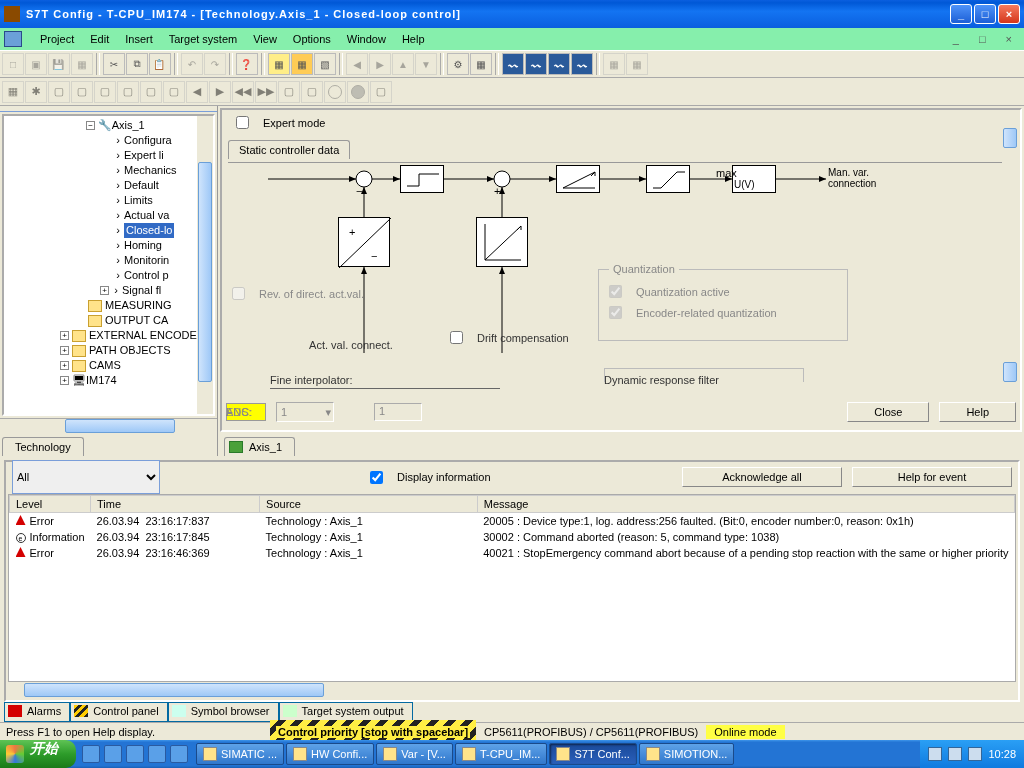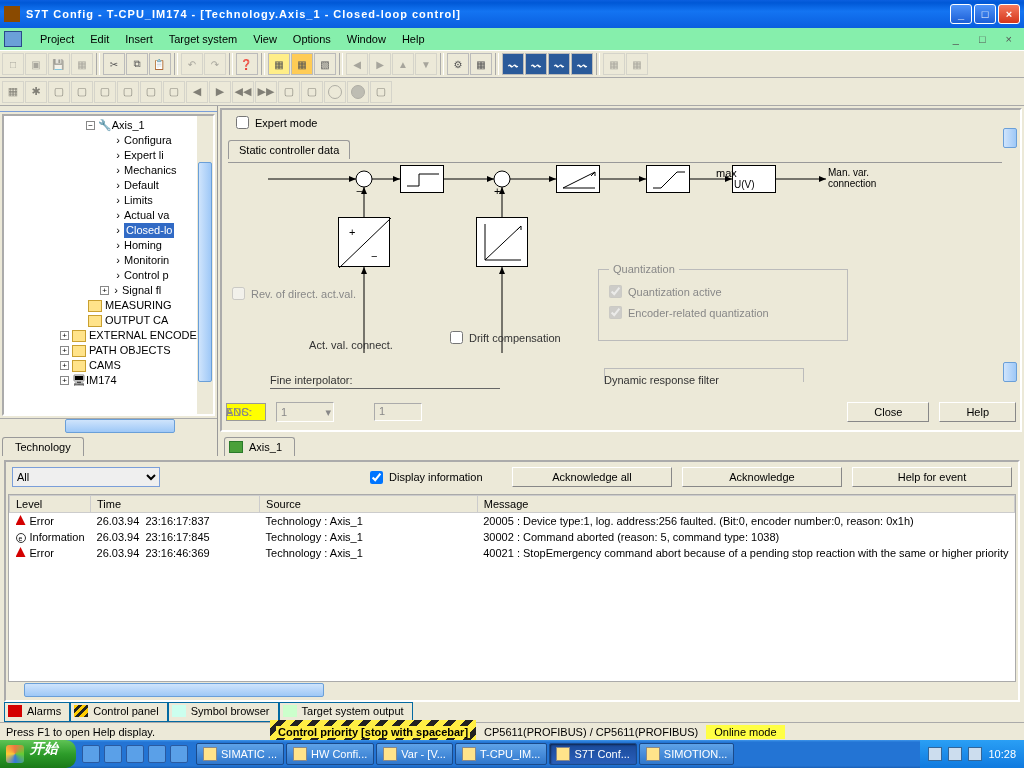--- a/index.html
+++ b/index.html
@@ -36,21 +36,21 @@
 .tree .ficon { width: 14px; height: 12px; background: #ffe38a; border: 1px solid #c9a030; margin-right: 3px; display: inline-block; }
 .tree .arrow { width: 8px; display: inline-block; text-align: center; margin-right: 2px; }
 .tree .sel { background: #316ac5; color: white; padding: 0 2px; }
 .treehscroll { height: 16px; background: #ece9d8; border-top: 1px solid #aaa; position: relative; }
 .treehscroll .thumb { position: absolute; left: 65px; top: 0; width: 110px; height: 14px; background: linear-gradient(180deg,#cfe4fc,#9ec8f7); border: 1px solid #6a9fd8; border-radius: 2px; }
 .treetab { height: 22px; display: flex; align-items: end; padding-left: 2px; }
 .treetab .tab { background: #ece9d8; border: 1px solid #999; border-bottom: none; padding: 3px 12px; border-radius: 3px 3px 0 0; }
 
 .editpane { flex: 1; background: #ece9d8; position: relative; display: flex; flex-direction: column; }
 .editbody { flex: 1; background: #ece9d8; border: 2px inset #fff; margin: 2px; position: relative; overflow: hidden; }
-.chk { display: inline-flex; align-items: center; gap: 6px; }
+.chk { display: inline-flex; align-items: center; gap: 14px; }
 .chk input { width: 13px; height: 13px; }
 .expertrow { position: absolute; left: 14px; top: 6px; }
 .tabstrip { position: absolute; left: 6px; top: 30px; }
 .tabstrip .tab { display: inline-block; background: #ece9d8; border: 1px solid #999; border-bottom: none; padding: 3px 10px; border-radius: 3px 3px 0 0; }
 .diagram { position: absolute; left: 6px; top: 52px; right: 6px; height: 198px; border-top: 1px solid #999; }
 .diagram svg { position: absolute; left: 0; top: 0; }
 .boxblk { position: absolute; border: 1px solid #000; background: white; }
 .boxblk.sh::before { content: ""; position: absolute; right: -4px; bottom: -4px; width: 100%; height: 100%; background: #888; z-index: -1; }
 .chkdis { color: #888; }
 .fieldset { position: absolute; border: 1px solid #bbb; padding: 10px 10px 8px; }
@@ -62,21 +62,21 @@
 .yellow { width: 40px; height: 18px; background: yellow; border: 1px solid #999; }
 .roinput { background: #ece9d8; border: 1px inset #fff; width: 48px; height: 18px; padding: 1px 4px; color: #888; }
 .select.dis { background: #ece9d8; border: 1px inset #fff; width: 58px; height: 20px; color: #888; display: inline-flex; align-items: center; justify-content: space-between; padding: 0 2px 0 4px; }
 .btn { padding: 3px 26px; background: #ece9d8; border: 1px solid #888; border-top-color: #fff; border-left-color: #fff; }
 .edittabs { height: 22px; display: flex; align-items: end; padding-left: 6px; }
 .edittabs .tab { background: #ece9d8; border: 1px solid #999; border-bottom: none; padding: 3px 12px 3px 24px; border-radius: 3px 3px 0 0; position: relative; }
 .edittabs .tab .tic { position: absolute; left: 4px; top: 3px; width: 14px; height: 12px; background: #4aa03a; border: 1px solid #2a7a2a; }
 
 .msgpane { position: absolute; left: 4px; right: 4px; bottom: 66px; top: 460px; background: #ece9d8; border: 2px inset #fff; }
 .msgtop { height: 30px; display: flex; align-items: center; padding: 4px 6px; gap: 10px; }
-.msgtop select { width: 148px; height: 20px; border: 1px solid #7a9ed9; }
+.msgtop select { width: 148px; height: 34px; border: 1px solid #7a9ed9; }
 .msgtop .chk { margin-left: 200px; }
 .msgtop .btn2 { width: 160px; text-align: center; padding: 3px 0; background: #ece9d8; border: 1px solid #888; border-top-color: #fff; border-left-color: #fff; }
 .msggrid { position: absolute; top: 32px; left: 2px; right: 2px; bottom: 18px; background: white; border: 1px solid #aaa; overflow: hidden; }
 .msggrid table { width: 100%; border-collapse: collapse; }
 .msggrid th { background: #ece9d8; border: 1px solid #ccc; text-align: left; padding: 2px 6px; font-weight: normal; }
 .msggrid td { padding: 2px 6px; white-space: nowrap; }
 .lvlerr { width: 10px; height: 10px; background: #d40000; display: inline-block; clip-path: polygon(50% 0,100% 100%,0 100%); margin-right: 4px; }
 .lvlinfo { width: 10px; height: 10px; border: 1px solid #333; border-radius: 50%; display: inline-block; margin-right: 4px; font-size: 7px; text-align: center; line-height: 9px; }
 .msghscroll { position: absolute; bottom: 2px; left: 2px; right: 2px; height: 16px; background: #ece9d8; }
 .msghscroll .thumb { position: absolute; left: 16px; top: 1px; width: 300px; height: 14px; background: linear-gradient(180deg,#cfe4fc,#9ec8f7); border: 1px solid #6a9fd8; border-radius: 2px; }
@@ -427,21 +427,20 @@
 
 <div class="msgpane">
   <div class="msgtop">
     <select><option>All</option></select>
     <label class="chk">
         <input type="checkbox" checked="" style="">
         <span>Display information</span>
       </label>
     <span style="flex:1"></span>
     <button class="btn2">Acknowledge all</button>
-    <button class="btn2">Acknowledge</button>
     <button class="btn2">Help for event</button>
   </div>
   <div class="msggrid">
     <table>
       <thead>
           <tr>
         <th style="width:80px">Level</th>
         <th style="width:170px">Time</th>
         <th style="width:220px">Source</th>
         <th>Message</th>

